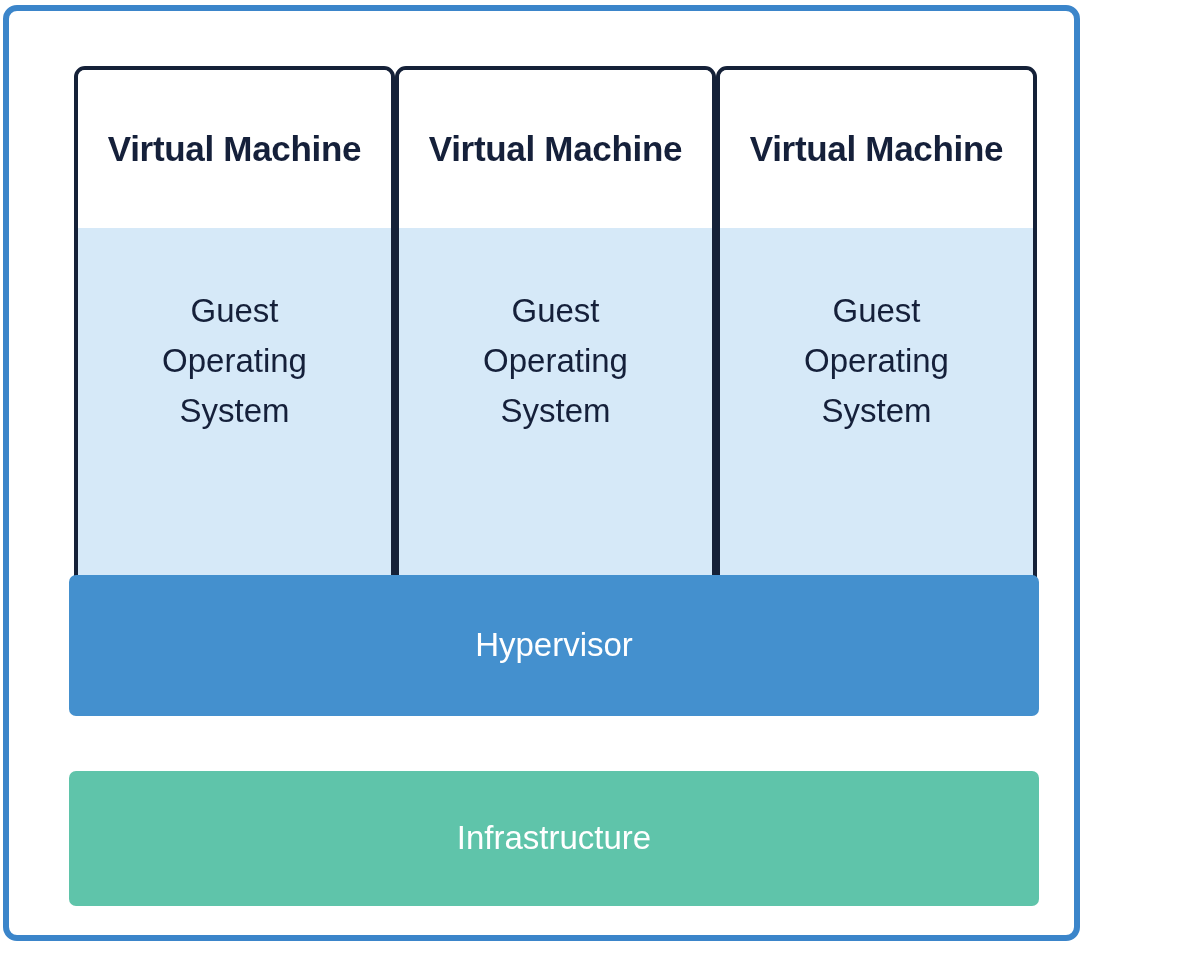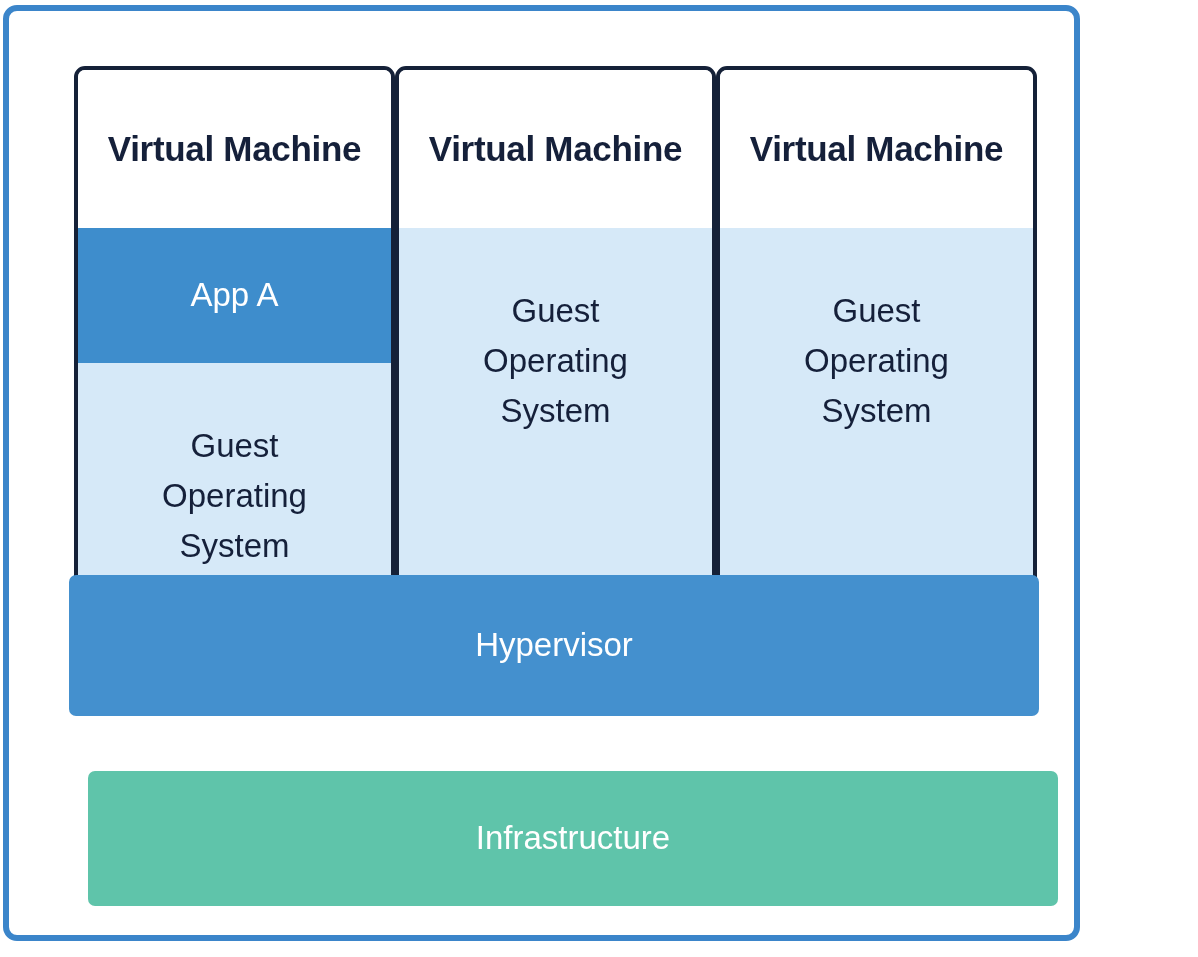--- a/index.html
+++ b/index.html
@@ -132,38 +132,34 @@
   #hypervisor-bar {
     top: 564px;
     height: 141px;
     background: #4490ce;
   }
 
   #infrastructure-bar {
     top: 760px;
     height: 135px;
     background: #5fc4aa;
-    margin-left: 19px;
   }
 </style>
 </head>
 <body>
 
 <div id="canvas">
 
   <div class="outer-frame">
 
     <div class="vm-row">
 
       <div class="vm-card">
         <div class="vm-title-zone">
           <div class="vm-title">Virtual Machine</div>
-        </div>
-        <div class="vm-app-zone">
-          <div class="vm-app-label">App A</div>
         </div>
         <div class="vm-os-zone">
           <div class="vm-os-label">Guest
 Operating
 System</div>
         </div>
       </div>
 
       <div class="vm-card">
         <div class="vm-title-zone">

